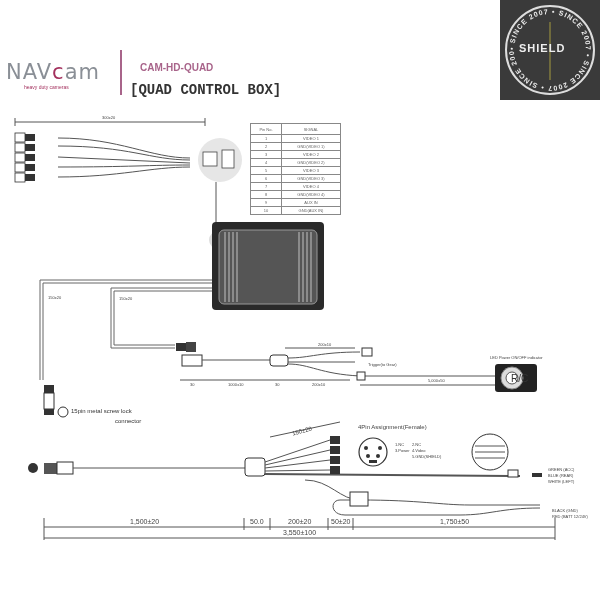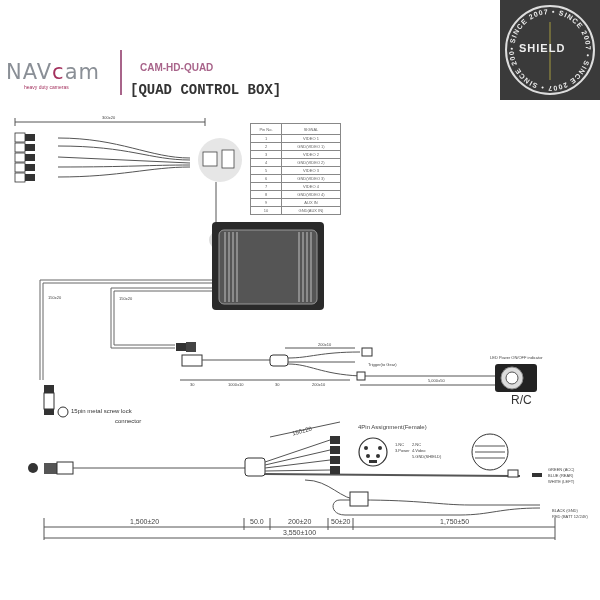--- a/index.html
+++ b/index.html
@@ -240,21 +240,21 @@
 <div class="abs lbl" style="left:119px;top:296px">150±20</div>
 
 <div class="abs lbl" style="left:190px;top:382px">30</div>
 <div class="abs lbl" style="left:228px;top:382px">1000±10</div>
 <div class="abs lbl" style="left:275px;top:382px">30</div>
 <div class="abs lbl" style="left:312px;top:382px">200±10</div>
 <div class="abs lbl" style="left:318px;top:342px">200±10</div>
 <div class="abs lbl" style="left:368px;top:362px">Trigger(to&nbsp;Gear)</div>
 <div class="abs lbl" style="left:428px;top:378px">5,000±50</div>
 <div class="abs lbl" style="left:490px;top:355px">LED Power ON/OFF indicator</div>
-<div class="abs" style="left:511px;top:393px;font-size:12px;color:#333">R/C</div>
+<div class="abs" style="left:511px;top:373px;font-size:10px;color:#333">R/C</div>
 
 <div class="abs note" style="left:71px;top:408px">15pin metal screw lock</div>
 <div class="abs note" style="left:115px;top:418px">connector</div>
 
 <div class="abs" style="left:292px;top:428px;font-size:6px;color:#444;transform:rotate(-15deg)">150±20</div>
 <div class="abs" style="left:358px;top:424px;font-size:6px;color:#444">4Pin Assignment(Female)</div>
 <div class="abs lbl" style="left:395px;top:442px">1.NC</div>
 <div class="abs lbl" style="left:412px;top:442px">2.NC</div>
 <div class="abs lbl" style="left:395px;top:448px">3.Power</div>
 <div class="abs lbl" style="left:412px;top:448px">4.Video</div>

